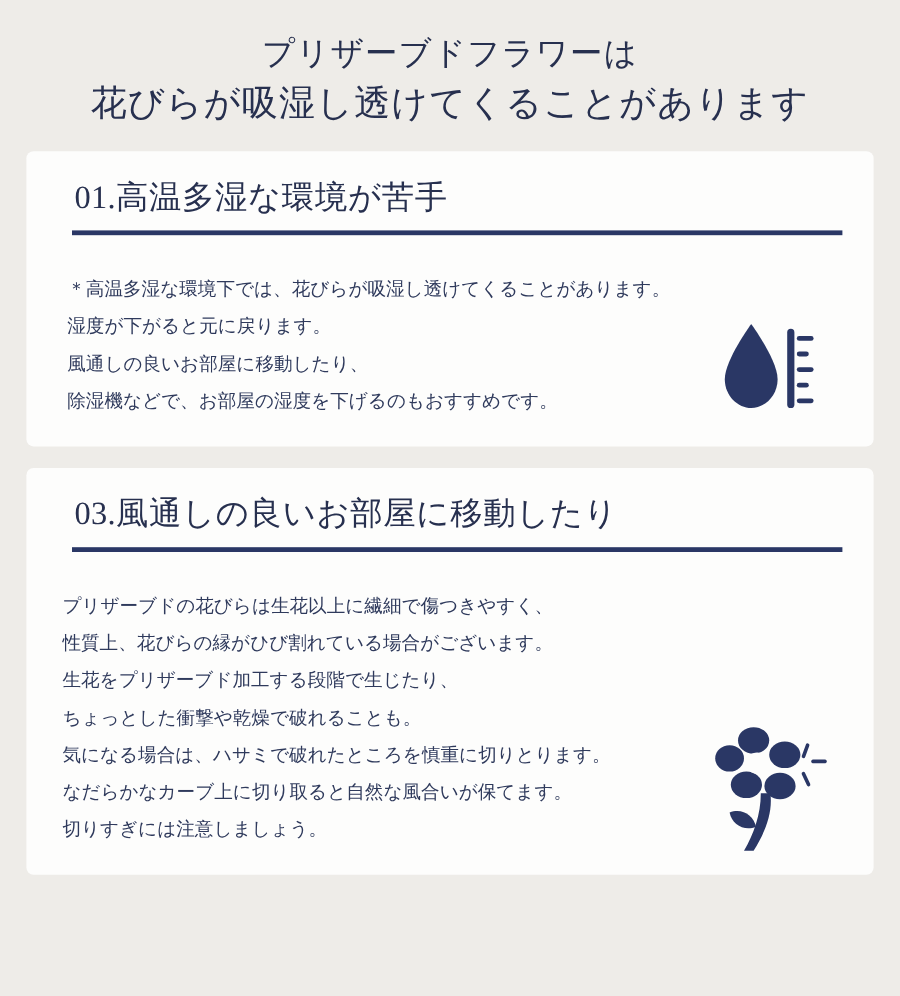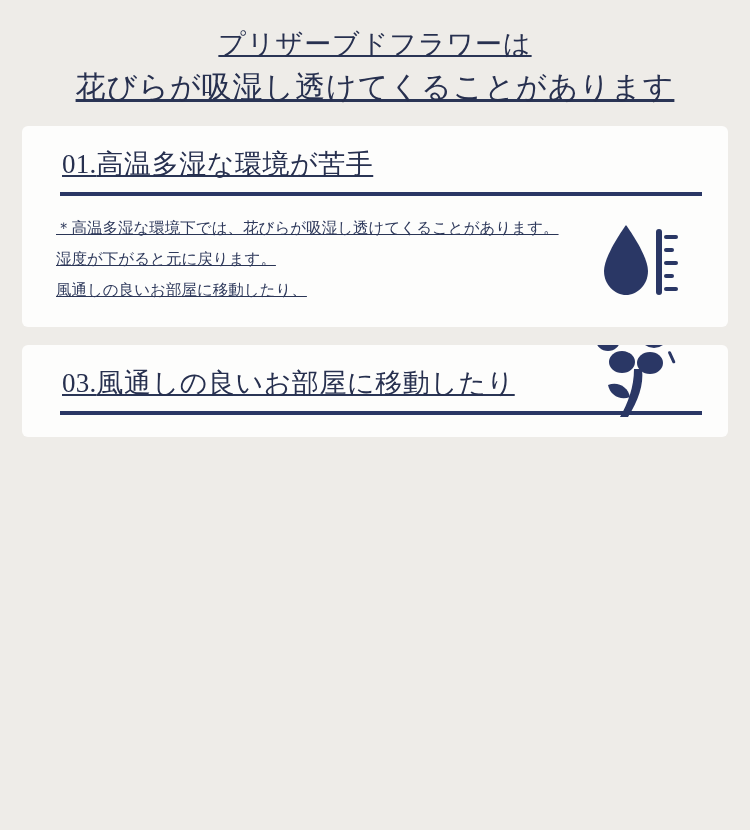--- a/index.html
+++ b/index.html
@@ -13,21 +13,20 @@
     background: #eeece8;
     font-family: "Liberation Sans", sans-serif;
     color: #2a3555;
     overflow: hidden;
   }
   .page {
     width: 750px;
     height: 688px;
     position: relative;
     padding: 0 22px;
-    text-decoration: underline;
   }
   .headline {
     text-align: center;
     padding-top: 24px;
     color: #27304f;
     font-family: "Liberation Serif", serif;
     letter-spacing: 0.06em;
   }
   .headline .line1 {
     font-size: 27px;
@@ -54,21 +53,21 @@
     letter-spacing: 0.02em;
     padding: 2px 0 10px 2px;
     border-bottom: 4px solid #2a3765;
     white-space: nowrap;
     margin-left: 12px;
   }
   .card-title .num {
     letter-spacing: 0.01em;
   }
   .body-text {
-    margin-top: 16px;
+    margin-top: 30px;
     font-size: 15.5px;
     line-height: 2.0;
     color: #2f3a5c;
     font-family: "Liberation Sans", sans-serif;
     position: relative;
     z-index: 2;
   }
   .body-text p { margin: 0; }
   .card-1 .body-text { padding-left: 8px; }
   .card-2 .body-text { padding-left: 4px; }
@@ -101,35 +100,45 @@
   </div>
 
   <div class="card card-1">
     <div class="card-title">
       <span class="num">01.</span><span>高温多湿な環境が苦手</span>
     </div>
     <div class="body-text">
       <p>＊高温多湿な環境下では、花びらが吸湿し透けてくることがあります。</p>
       <p>湿度が下がると元に戻ります。</p>
       <p>風通しの良いお部屋に移動したり、</p>
+      <p>除湿機などで、お部屋の湿度を下げるのもおすすめです。</p>
     </div>
     <svg class="icon-drop" viewBox="0 0 84 86">
       <path d="M30 6 C30 6 8 36 8 52 C8 66 19 76 30 76 C41 76 52 66 52 52 C52 36 30 6 30 6 Z" fill="#2a3765"></path>
       <rect x="60" y="10" width="6" height="66" rx="3" fill="#2a3765"></rect>
       <rect x="68" y="16" width="14" height="4" rx="2" fill="#2a3765"></rect>
       <rect x="68" y="29" width="10" height="4" rx="2" fill="#2a3765"></rect>
       <rect x="68" y="42" width="14" height="4" rx="2" fill="#2a3765"></rect>
       <rect x="68" y="55" width="10" height="4" rx="2" fill="#2a3765"></rect>
       <rect x="68" y="68" width="14" height="4" rx="2" fill="#2a3765"></rect>
     </svg>
   </div>
 
   <div class="card card-2">
     <div class="card-title">
       <span class="num">03.</span><span>風通しの良いお部屋に移動したり</span>
+    </div>
+    <div class="body-text">
+      <p>プリザーブドの花びらは生花以上に繊細で傷つきやすく、</p>
+      <p>性質上、花びらの縁がひび割れている場合がございます。</p>
+      <p>生花をプリザーブド加工する段階で生じたり、</p>
+      <p>ちょっとした衝撃や乾燥で破れることも。</p>
+      <p>気になる場合は、ハサミで破れたところを慎重に切りとります。</p>
+      <p>なだらかなカーブ上に切り取ると自然な風合いが保てます。</p>
+      <p>切りすぎには注意しましょう。</p>
     </div>
     <svg class="icon-flower" viewBox="0 0 108 112">
       <g fill="#2a3765">
         <ellipse cx="44" cy="18" rx="13" ry="11"></ellipse>
         <ellipse cx="70" cy="30" rx="13" ry="11"></ellipse>
         <ellipse cx="66" cy="56" rx="13" ry="11"></ellipse>
         <ellipse cx="38" cy="55" rx="13" ry="11"></ellipse>
         <ellipse cx="24" cy="33" rx="12" ry="11"></ellipse>
         <circle cx="47" cy="37" r="9" fill="#fdfdfc"></circle>
         <path d="M50 62 C50 80 44 96 36 110 L44 110 C54 94 60 78 58 62 Z"></path>

